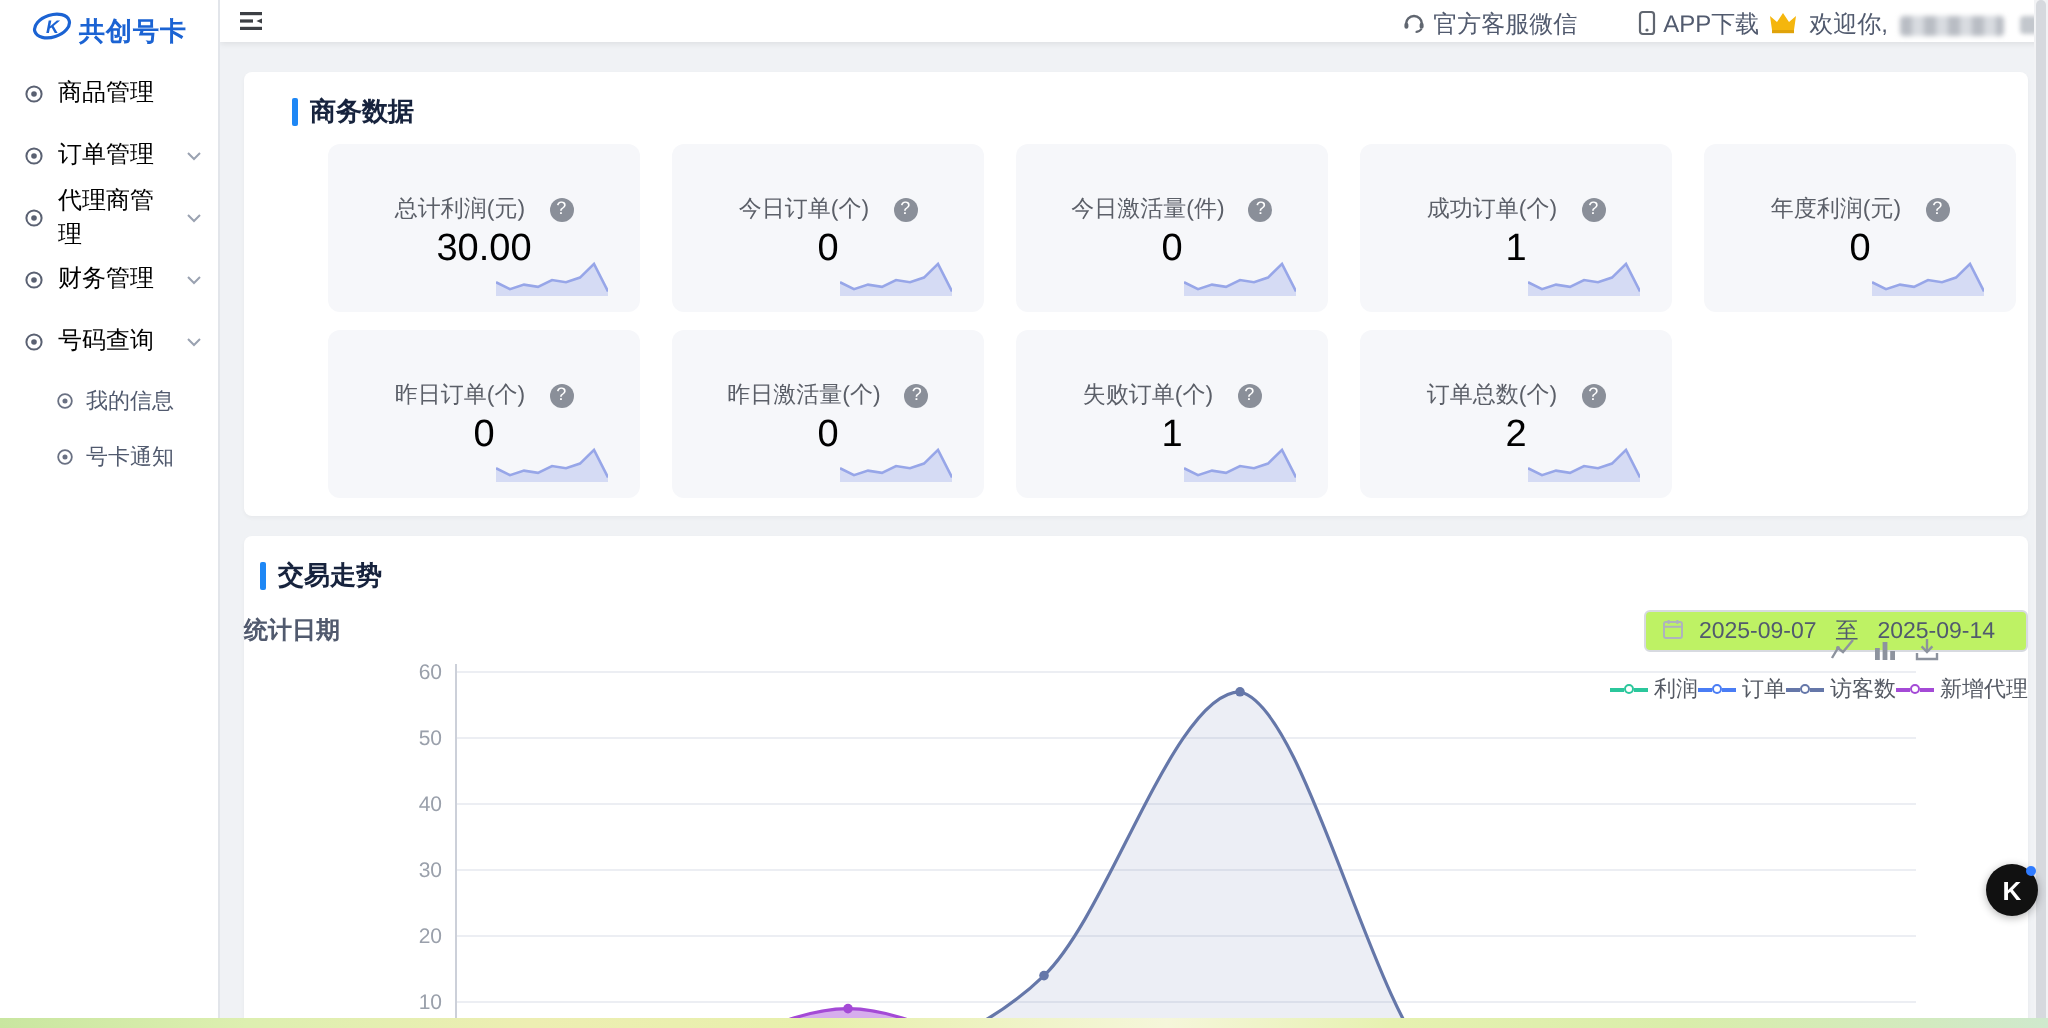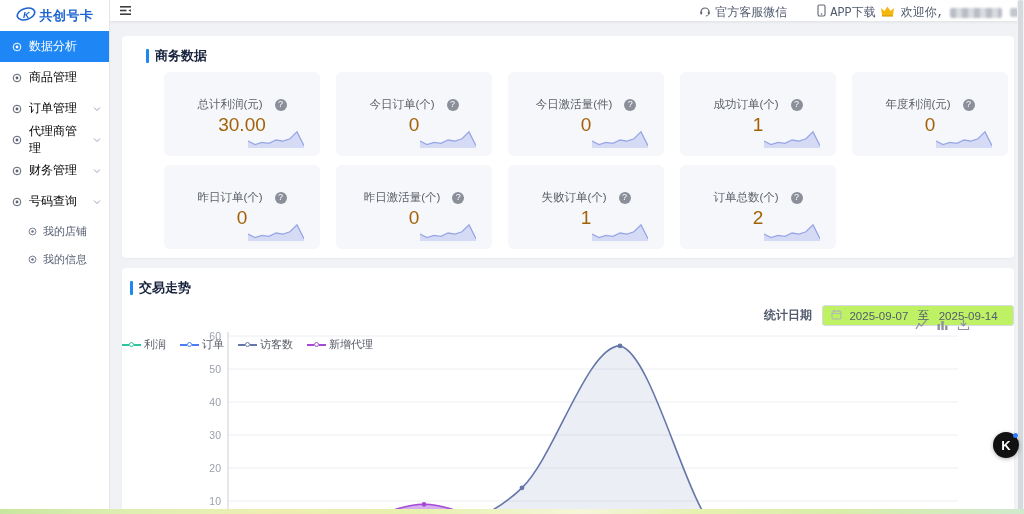--- a/index.html
+++ b/index.html
@@ -17,21 +17,21 @@
   .menu-item .ric { color:#5a6172; display:flex; }
   .menu-item.active { background:#1e87f5; color:#fff; }
   .menu-item.active .ric { color:#fff; }
   .chev { margin-left:auto; display:flex; color:#9aa2b1; }
   .sub-item { height:28px; display:flex; align-items:center; gap:6px; padding-left:28px;
     font-size:11px; color:#515a6e; cursor:pointer; }
   .sub-item .ric { color:#6a7183; display:flex; }
 
   
   .header { position:absolute; left:110px; right:0; top:0; height:21px; background:#fff;
-    box-shadow:0 1px 3px rgba(0,0,0,.08); z-index:10; display:flex; align-items:center;font-family:Liberation Mono, monospace; }
+    box-shadow:0 1px 3px rgba(0,0,0,.08); z-index:10; display:flex; align-items:center; }
   .collapse { margin-left:9px; display:flex; cursor:pointer; }
   .hright { position:absolute; right:5px; top:0; height:25px; display:flex; align-items:center;
     gap:6px; font-size:12px; color:#515a6e; }
   .hgroup { display:flex; align-items:center; gap:4px; cursor:pointer; }
   .hgap { width:18px; }
   .blur-name { width:52px; height:10px; border-radius:2px; margin-left:2px;
     background:repeating-linear-gradient(90deg,#b9bdc4 0 6px,#d8dbe0 6px 12px); filter:blur(1.2px); }
   .blur-dot { width:9px; height:9px; border-radius:2px; background:#c3c7cd; filter:blur(1px); margin-left:4px; }
 
   
@@ -42,31 +42,31 @@
   .sec-bar { width:3px; height:14px; background:#1e87f5; border-radius:1px; }
   .sec-text { font-size:13px; font-weight:bold; color:#17233d; }
 
   .cards-row { display:flex; gap:16px; margin:7px 0 0 26px; }
   .cards-row.r2 { margin-top:9px; }
   .card { position:relative; width:156px; height:84px; background:#f6f7fa; border-radius:6px; }
   .card-label { margin-top:25px; text-align:center; font-size:11.5px; color:#5b5f68;
     display:flex; justify-content:center; align-items:center; gap:12px; }
   .qicon { width:12px; height:12px; border-radius:50%; background:#8a8f99; color:#fff; font-size:9px;
     display:inline-flex; align-items:center; justify-content:center; line-height:1; }
-  .card-value { text-align:center; font-size:19px; color:#a16207; margin-top:2px; }
+  .card-value { text-align:center; font-size:19px; color:#000000; margin-top:2px; }
   .spark { position:absolute; right:16px; bottom:7px; width:56px; height:20px; }
 
   
-  .trend-controls { display:flex; align-items:center; justify-content:flex-end; gap:10px; margin-top:8px; }
+  .trend-controls { display:flex; align-items:center; justify-content:space-between; gap:10px; margin-top:8px; }
   .date-label { font-size:12px; color:#515a6e; font-weight:bold; }
   .date-input { width:192px; height:21px; border:1px solid #d7dae0; border-radius:3px; background:#bef264;
     display:flex; align-items:center; font-size:11.5px; color:#515a6e; padding:0 8px; cursor:pointer; }
   .date-input .dval { flex:1; text-align:center; }
   .date-input .dsep { padding:0 2px; color:#515a6e; }
-  .legend-row { display:flex; align-items:center; justify-content:flex-start; gap:14px; margin-top:11px; }
+  .legend-row { display:flex; align-items:center; justify-content:flex-end; margin-top:11px; }
   .legend-item { display:flex; align-items:center; cursor:pointer; }
   .lg-line { width:7px; height:2px; }
   .lg-circ { width:5px; height:5px; border:1.5px solid; border-radius:50%; background:#fff; }
   .lg-label { font-size:11px; color:#555a64; margin-left:3px; }
   .toolbox { position:absolute; right:44px; top:50px; display:flex; gap:8px; color:#8d939e; }
   .toolbox span { display:flex; cursor:pointer; }
   .chart-wrap { position:absolute; left:78px; top:60px; width:790px; height:186px; }
 
   
   .kefu { position:absolute; right:5px; top:432px; width:26px; height:26px; border-radius:50%;
@@ -88,29 +88,20 @@
     <div class="logo">
       <span>
         <svg width="20" height="14" viewBox="0 0 20 14">
           <ellipse cx="10" cy="7" rx="9" ry="5.5" fill="none" stroke="#1b63d3" stroke-width="1.6" transform="rotate(-18 10 7)"></ellipse>
           <text x="7" y="10.5" font-size="9" font-style="italic" font-weight="bold" fill="#1b63d3">K</text>
         </svg>
       </span>
       <span class="logo-text">共创号卡</span>
     </div>
 
-    <div class="menu-item active">
-      <span class="ric">
-          <svg width="10" height="10" viewBox="0 0 10 10">
-            <circle cx="5" cy="5" r="3.8" fill="none" stroke="currentColor"></circle>
-            <circle cx="5" cy="5" r="1.4" fill="currentColor"></circle>
-          </svg>
-        </span>
-      <span>数据分析</span>
-    </div>
     <div class="menu-item">
       <span class="ric">
           <svg width="10" height="10" viewBox="0 0 10 10">
             <circle cx="5" cy="5" r="3.8" fill="none" stroke="currentColor"></circle>
             <circle cx="5" cy="5" r="1.4" fill="currentColor"></circle>
           </svg>
         </span>
       <span>商品管理</span>
     </div>
     <div class="menu-item">
@@ -170,30 +161,30 @@
         </span>
     </div>
 
     <div class="sub-item">
       <span class="ric">
           <svg width="9" height="9" viewBox="0 0 10 10">
             <circle cx="5" cy="5" r="3.8" fill="none" stroke="currentColor"></circle>
             <circle cx="5" cy="5" r="1.4" fill="currentColor"></circle>
           </svg>
         </span>
-      <span>我的店铺</span>
+      <span>我的信息</span>
     </div>
     <div class="sub-item">
       <span class="ric">
           <svg width="9" height="9" viewBox="0 0 10 10">
             <circle cx="5" cy="5" r="3.8" fill="none" stroke="currentColor"></circle>
             <circle cx="5" cy="5" r="1.4" fill="currentColor"></circle>
           </svg>
         </span>
-      <span>我的信息</span>
+      <span>号卡通知</span>
     </div>
   </div>
 
   <div class="header">
     <span class="collapse">
       <svg width="13" height="11" viewBox="0 0 13 11">
         <rect x="1" y="1" width="11" height="1.6" fill="#3c3f44"></rect>
         <rect x="1" y="4.7" width="6.5" height="1.6" fill="#3c3f44"></rect>
         <polygon points="12,4.2 9.2,5.5 12,6.8" fill="#3c3f44"></polygon>
         <rect x="1" y="8.4" width="11" height="1.6" fill="#3c3f44"></rect>

